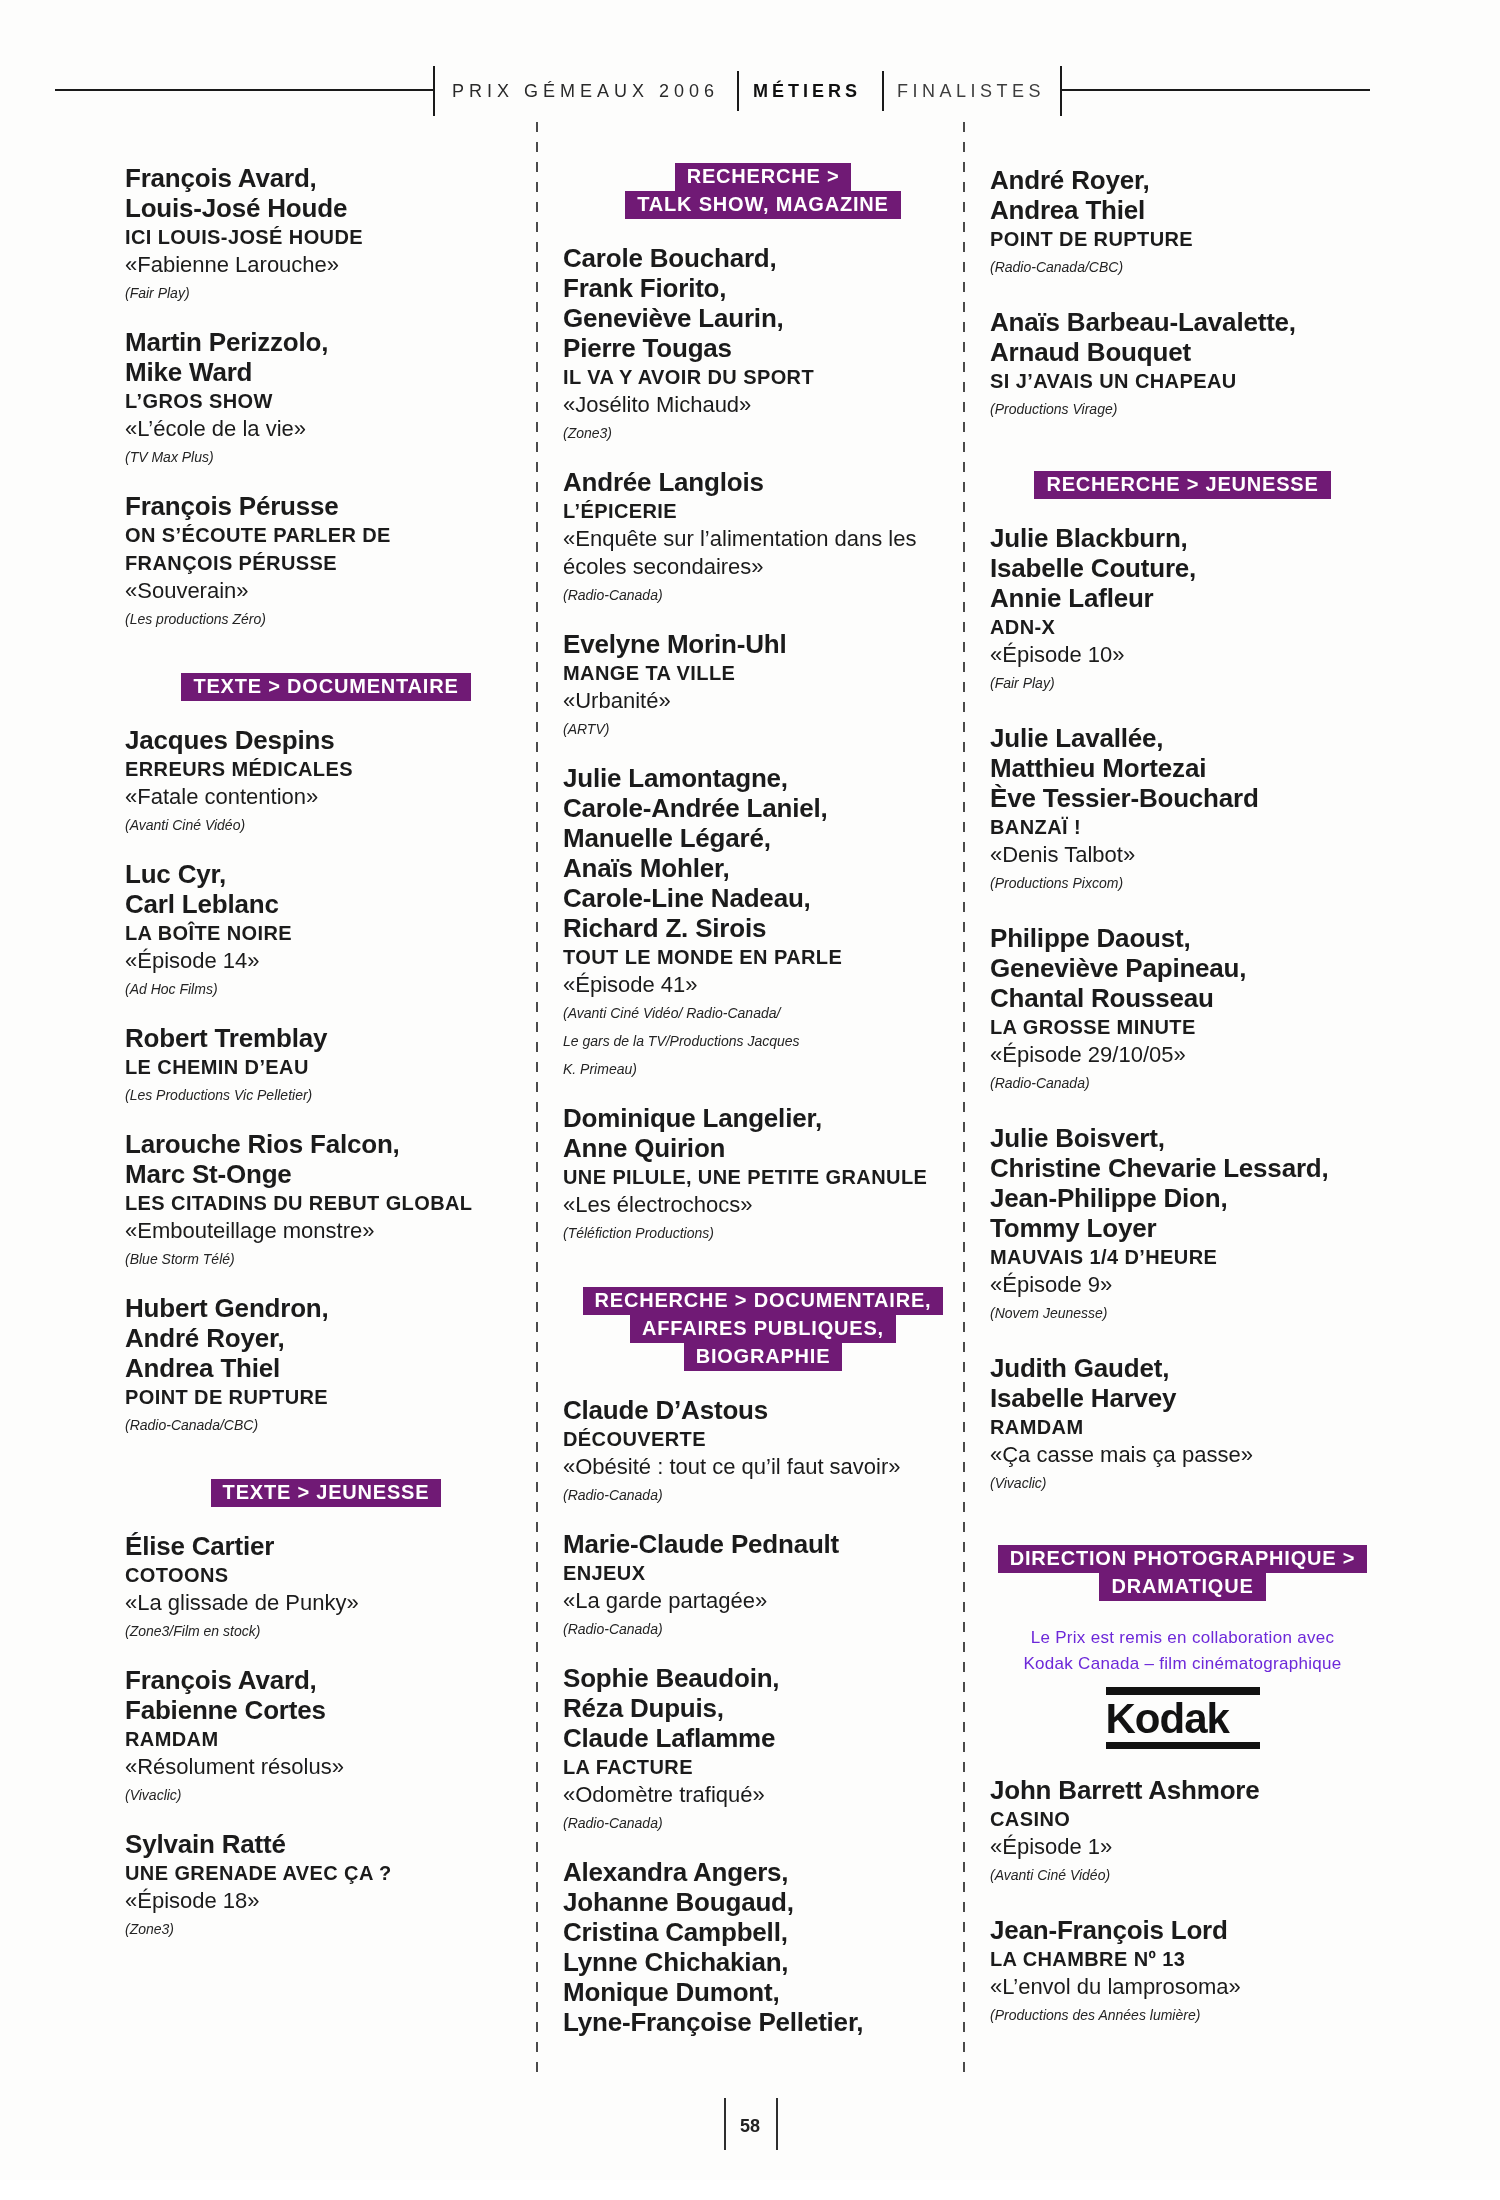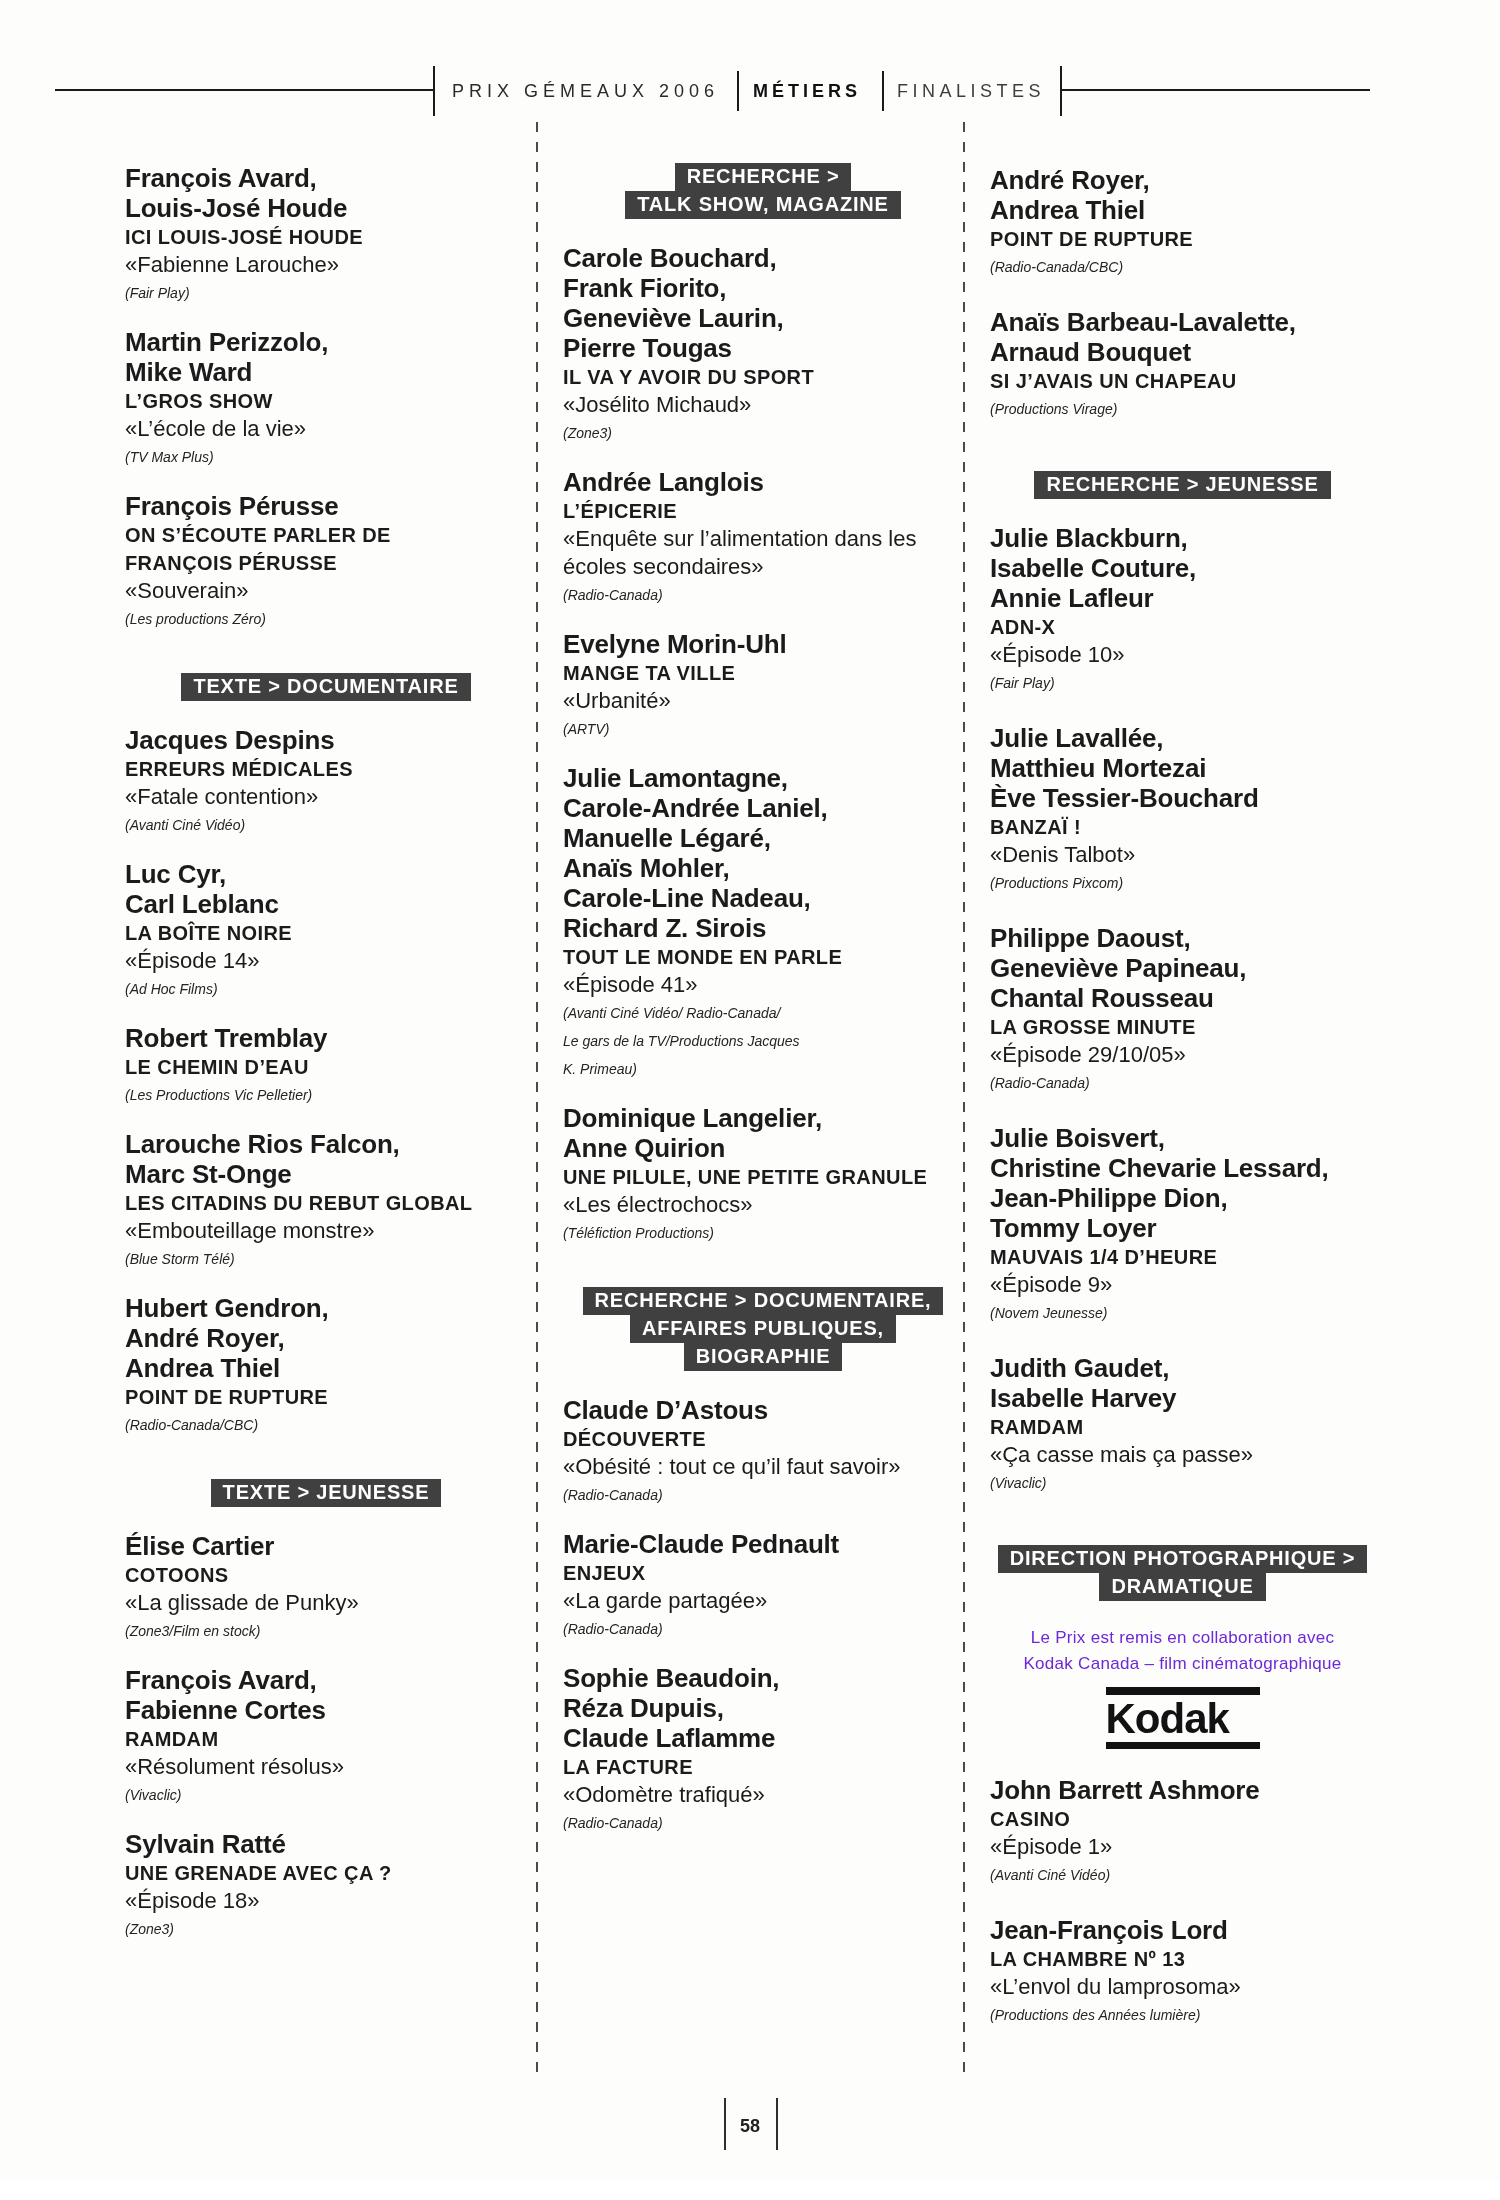--- a/index.html
+++ b/index.html
@@ -37,21 +37,21 @@
   .col3 .entry{margin-bottom:26px;}
   .name{font-size:26px;line-height:30px;font-weight:bold;letter-spacing:-0.2px;white-space:nowrap;}
   .title{font-size:20px;line-height:28px;font-weight:bold;letter-spacing:0.4px;white-space:nowrap;}
   .episode{font-size:22px;line-height:28px;white-space:nowrap;}
   .producer{font-size:14px;line-height:28px;font-style:italic;color:#242424;white-space:nowrap;}
 
   .section{margin:40px 0 24px 0;text-align:center;}
   .col3 .section{margin-top:48px;}
   .section:first-child{margin-top:0;}
   .section-line{line-height:0;}
-  .section-text{display:inline-block;background:#404040;color:#ffffff;font-size:20px;
+  .section-text{display:inline-block;background:#701a75;color:#ffffff;font-size:20px;
                 font-weight:bold;letter-spacing:0.8px;line-height:20px;padding:3px 12px 5px 12px;
                 white-space:nowrap;}
 
   .note{margin:20px 0 10px 0;text-align:center;font-size:17px;line-height:26px;
         color:#6d28d9;letter-spacing:0.3px;}
   .note-line{white-space:nowrap;}
 
   .kodak{width:154px;margin:0 auto 26px auto;text-align:left;}
   .kbar{height:8px;background:#121212;}
   .kbar-bottom{height:7px;}
@@ -227,20 +227,28 @@
         <div class="producer">(Radio-Canada)</div>
       </div>
       <div class="entry">
         <div class="name">Sophie Beaudoin,</div>
         <div class="name">Réza Dupuis,</div>
         <div class="name">Claude Laflamme</div>
         <div class="title">LA FACTURE</div>
         <div class="episode">«Odomètre trafiqué»</div>
         <div class="producer">(Radio-Canada)</div>
       </div>
+      <div class="entry">
+        <div class="name">Alexandra Angers,</div>
+        <div class="name">Johanne Bougaud,</div>
+        <div class="name">Cristina Campbell,</div>
+        <div class="name">Lynne Chichakian,</div>
+        <div class="name">Monique Dumont,</div>
+        <div class="name">Lyne-Françoise Pelletier,</div>
+      </div>
     </div>
   <div class="col col3">
       <div class="entry">
         <div class="name">André Royer,</div>
         <div class="name">Andrea Thiel</div>
         <div class="title">POINT DE RUPTURE</div>
         <div class="producer">(Radio-Canada/CBC)</div>
       </div>
       <div class="entry">
         <div class="name">Anaïs Barbeau-Lavalette,</div>

